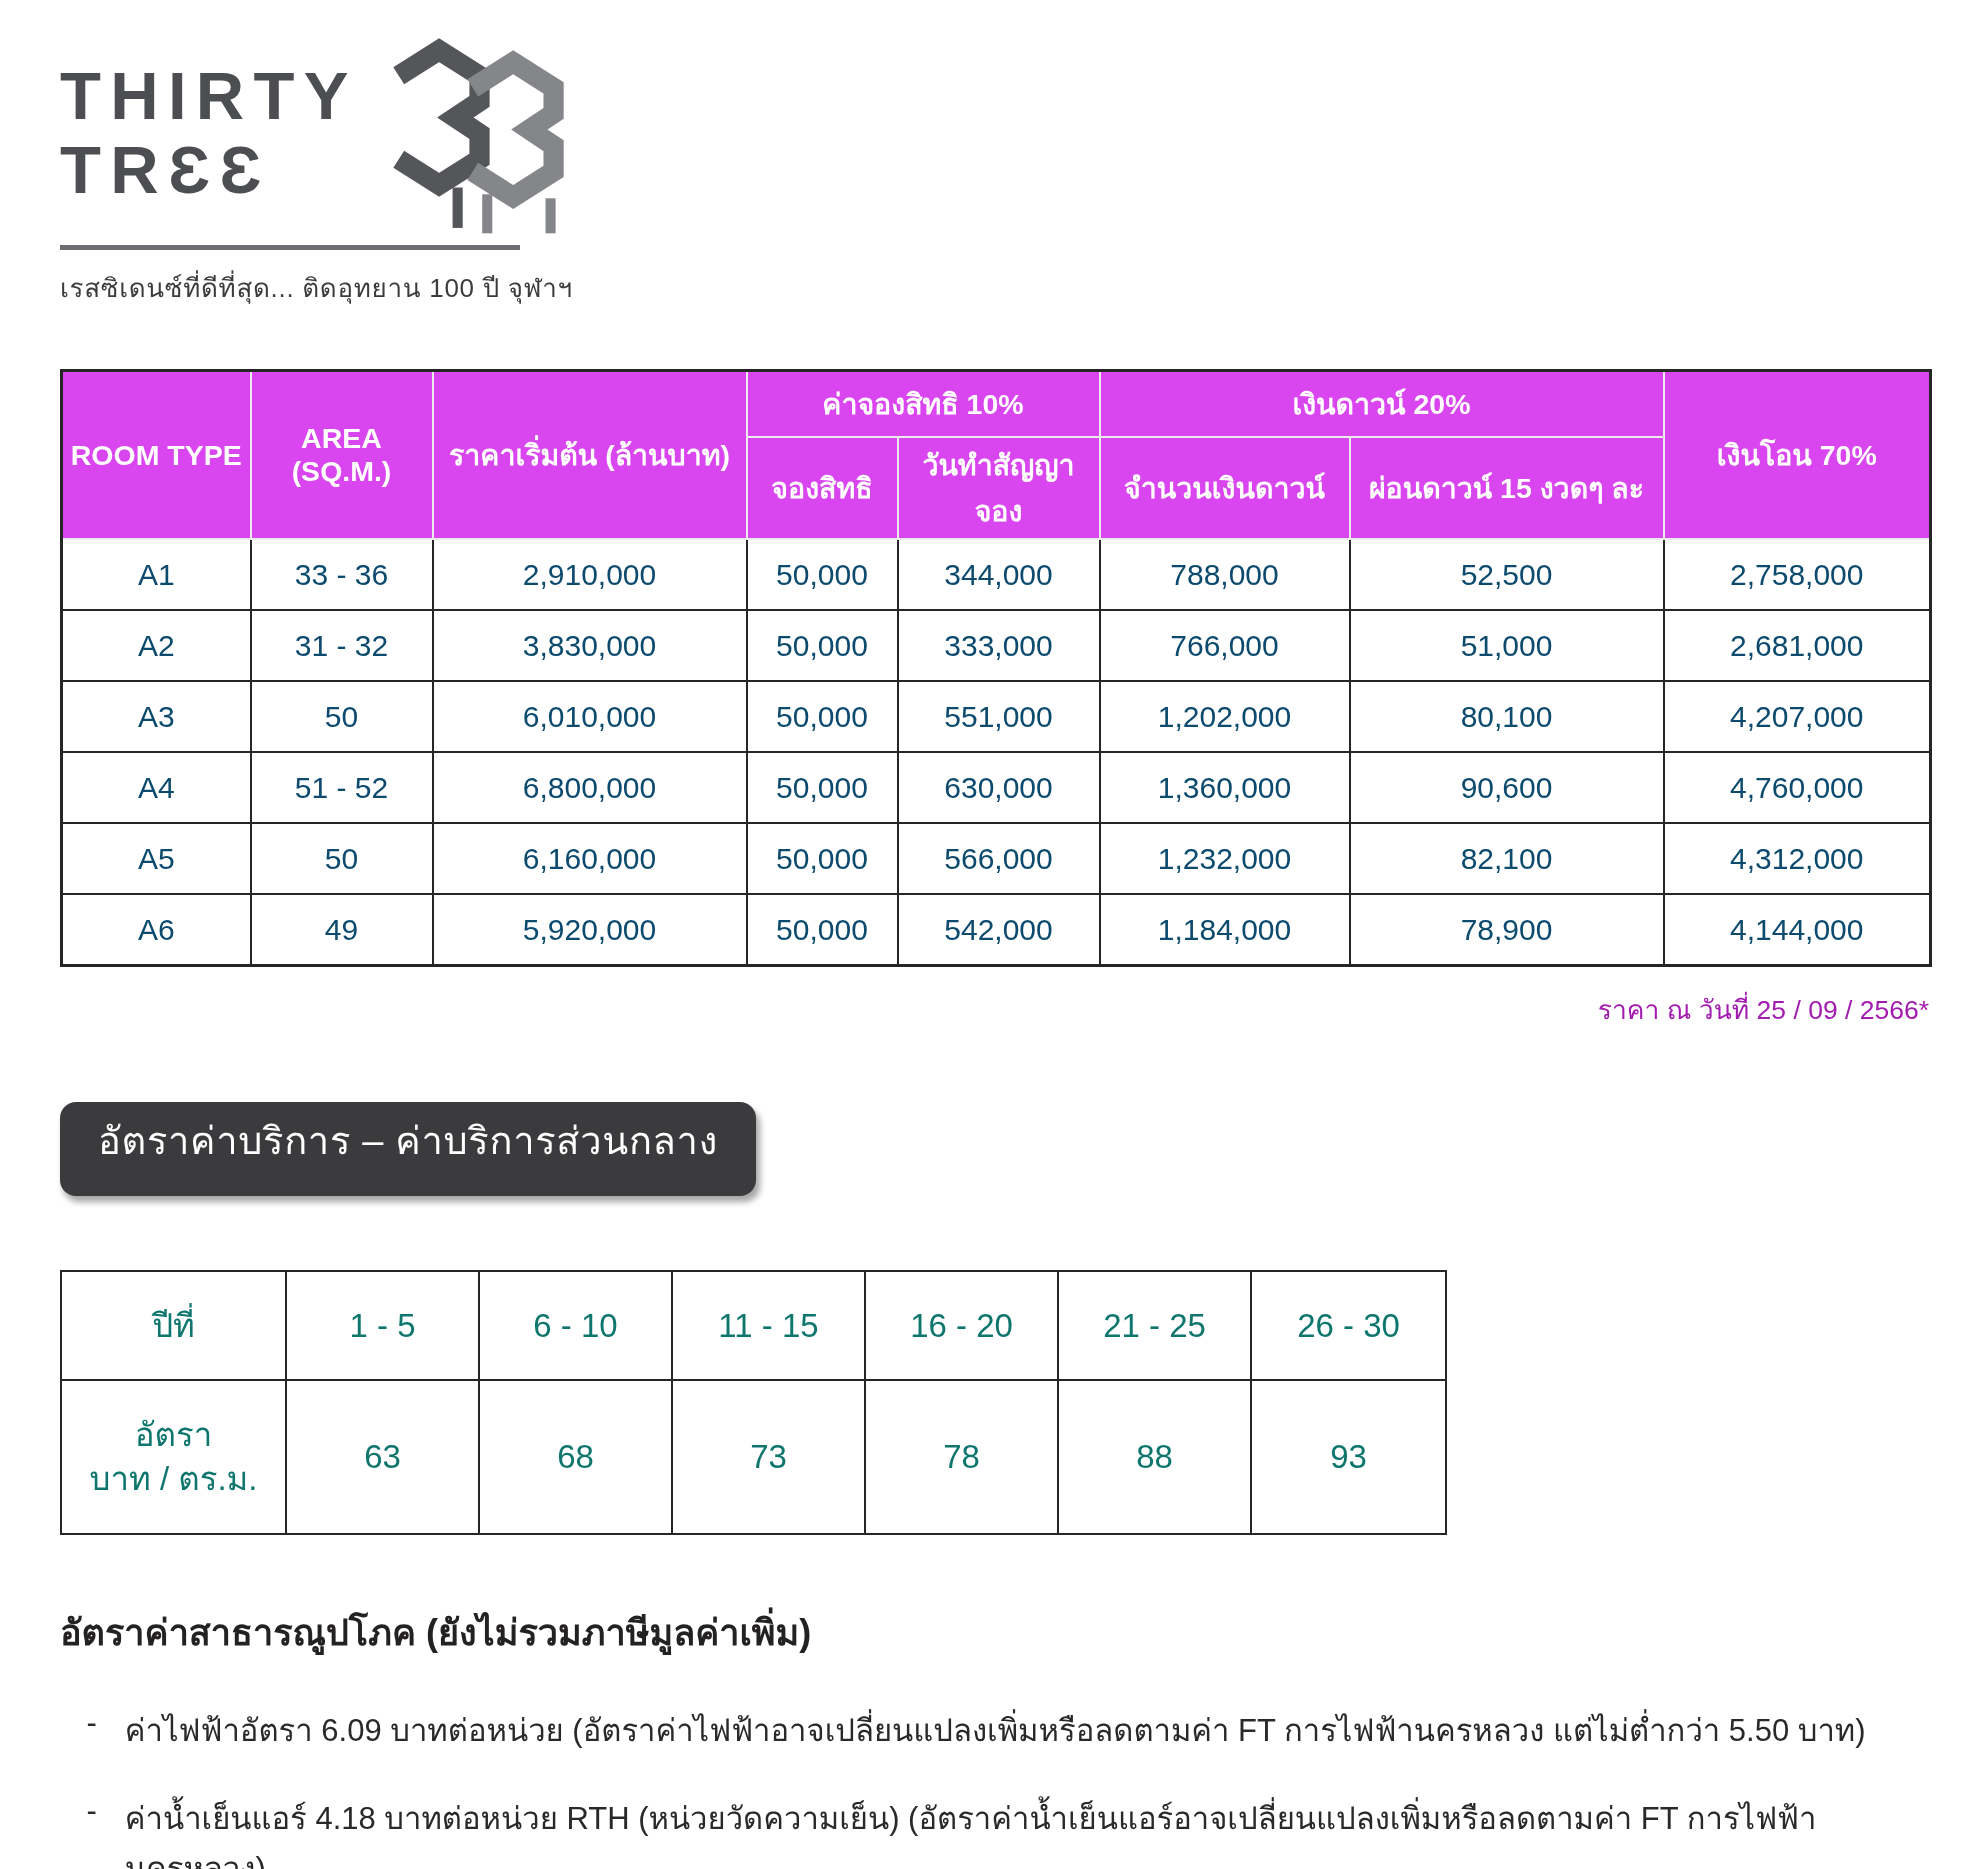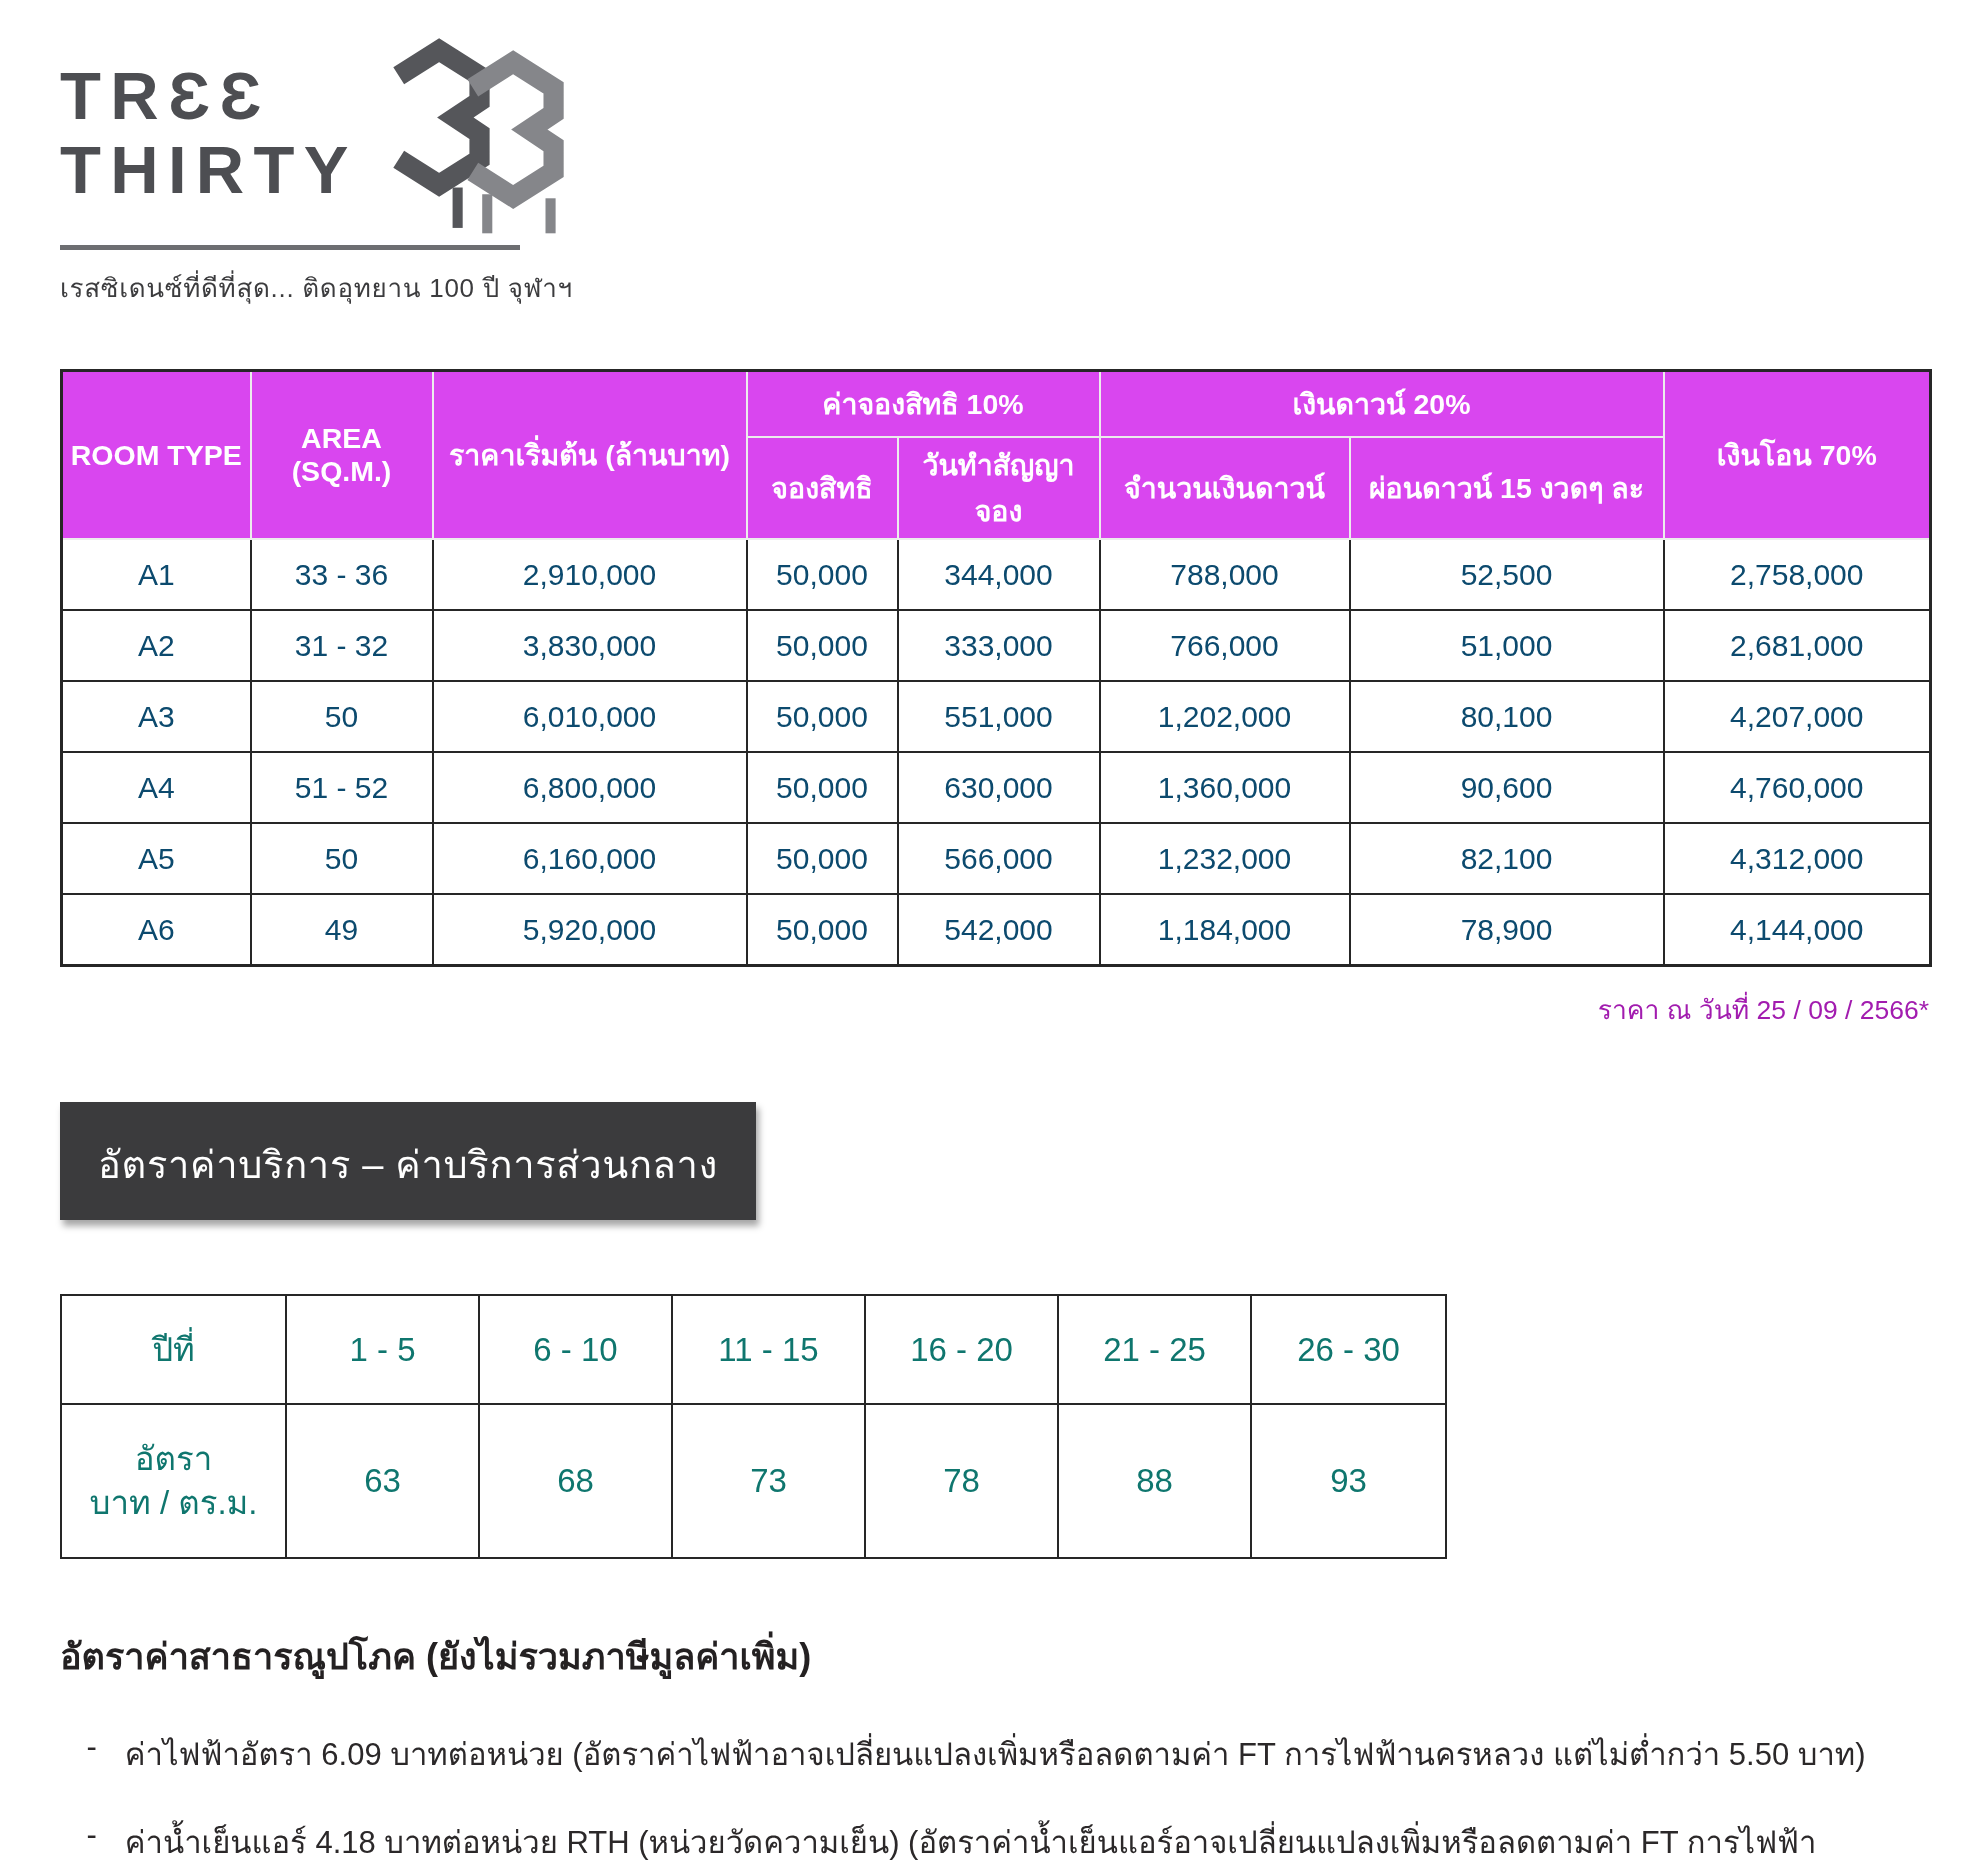--- a/index.html
+++ b/index.html
@@ -58,22 +58,22 @@
     color: #a21caf;
   }
 
   
   .service-badge {
     display: inline-block;
     margin-top: 71px;
     background: #3b3b3d;
     color: #ffffff;
     font-size: 38px;
-    padding: 32px 38px 25px 38px;
-    border-radius: 0;
+    padding: 8px 38px 25px 38px;
+    border-radius: 16px;
     box-shadow: 3.3px 6px 6.6px rgba(0,0,0,0.35);
     letter-spacing: 0.7px;
   }
 
   
   .service-table { width: 1386px; margin-top: 74px; border: 2.6px solid #262626; }
   .service-table td {
     border: 2px solid #262626;
     text-align: center;
     vertical-align: middle;
@@ -94,22 +94,22 @@
   .mark33 svg { display: block; }
 </style>
 </head>
 <body>
 
 <div class="page">
 
   <div class="logo-section">
     <div class="logo-row">
       <div class="wordmark">
+        <div>THIRTY</div>
         <div>TRƐƐ</div>
-        <div>THIRTY</div>
       </div>
       <div class="mark33">
         <svg width="195" height="202" viewBox="0 0 270 300" aria-hidden="true">
           <g fill="none" stroke-linejoin="miter">
             <path d="M18,62 L78,24 L138,62 L138,100 L102,124 L138,148 L138,186 L78,224 L18,186" stroke="#55565a" stroke-width="30"></path>
             <path d="M128,80 L188,42 L248,80 L248,118 L212,142 L248,166 L248,204 L188,242 L128,204" stroke="#85868a" stroke-width="30"></path>
           </g>
           <rect x="98" y="228" width="15" height="60" fill="#55565a"></rect>
           <rect x="142" y="238" width="15" height="58" fill="#85868a"></rect>
           <rect x="236" y="244" width="15" height="52" fill="#85868a"></rect>

